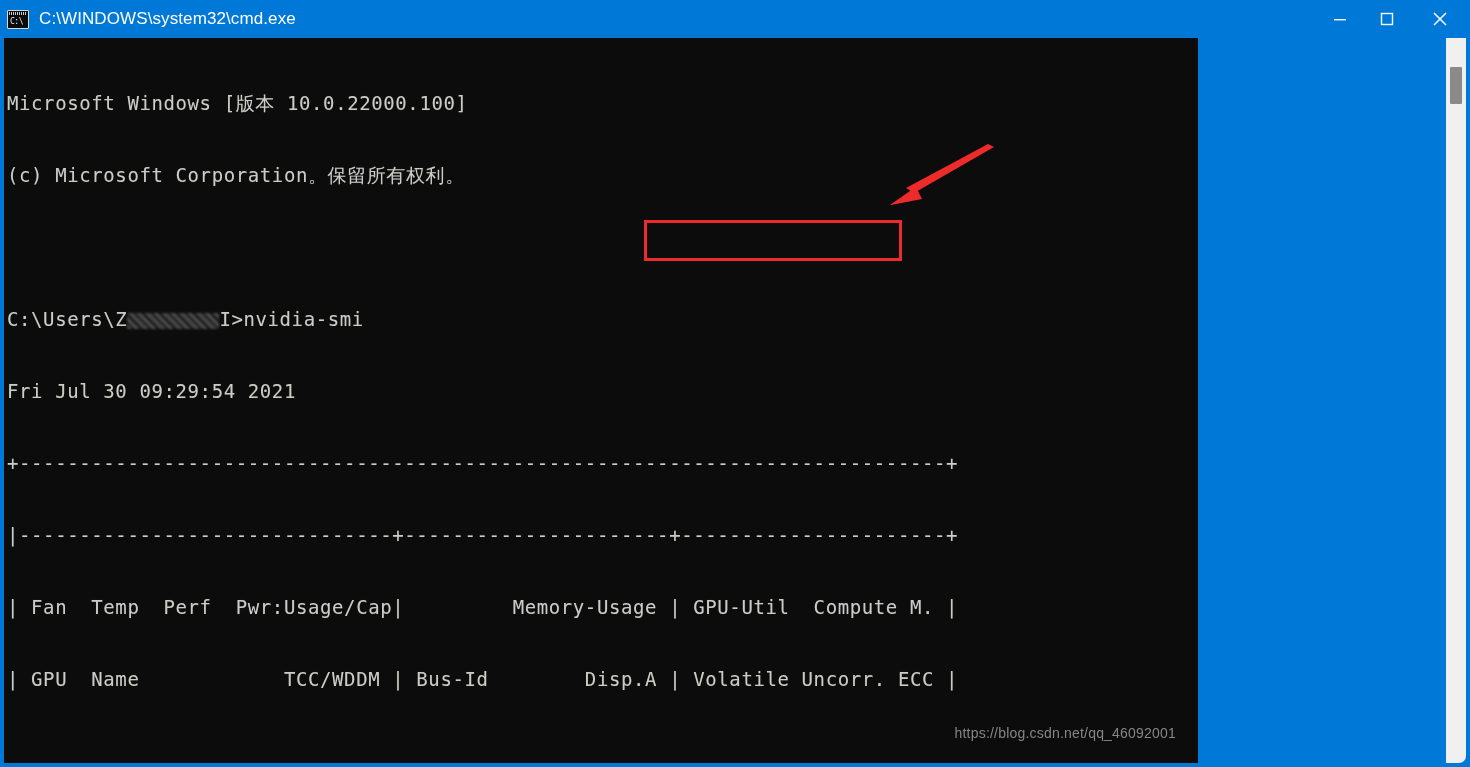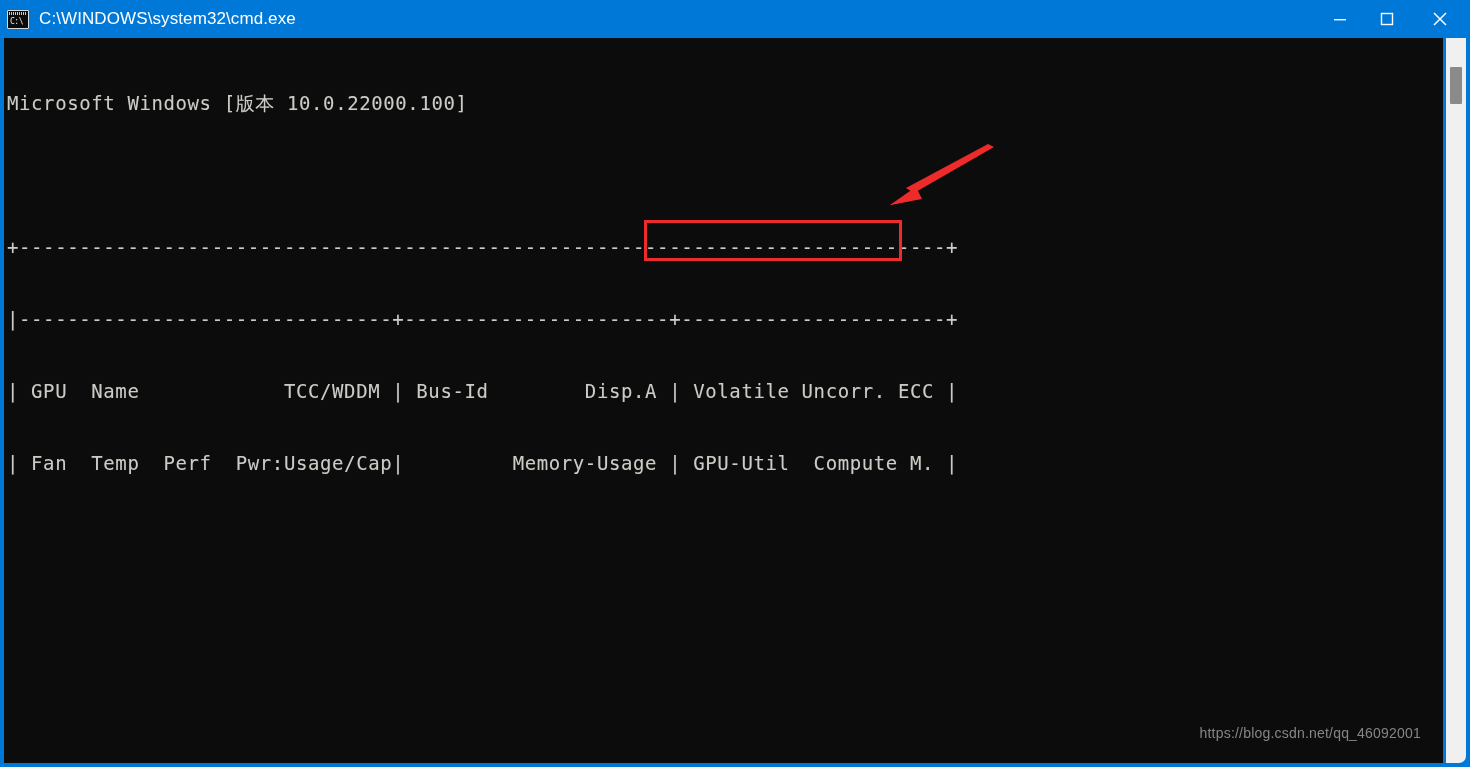--- a/index.html
+++ b/index.html
@@ -79,21 +79,21 @@
     color: #ffffff;
   }
   .win-btn svg { display:block; }
   .win-btn.close { width: 60px; }
 
   
   .console {
     position: absolute;
     top: 38px;
     left: 4px;
-    width: 1439px;
+    width: 1194px;
     height: 725px;
     background: #0c0c0c;
     overflow: hidden;
   }
   .console-text {
     position: absolute;
     top: 5px;
     left: 3px;
     color: #ccccc6;
     font-family: "DejaVu Sans Mono", "Liberation Mono", monospace;
@@ -198,25 +198,28 @@
         <svg width="16" height="16" viewBox="0 0 16 16" aria-hidden="true">
           <path d="M2 2 L14 14 M14 2 L2 14" stroke="#ffffff" stroke-width="1.5" fill="none"></path>
         </svg>
       </div>
     </div>
   </div>
 
   <div class="console">
     <div class="console-text">
       <div class="console-line">Microsoft Windows [版本 10.0.22000.100]</div>
+      <div class="console-line">(c) Microsoft Corporation。保留所有权利。</div>
       <div class="console-line">&nbsp;</div>
+      <div class="console-line"><span>C:\Users\Z</span><span class="redacted"></span><span>I&gt;nvidia-smi</span></div>
+      <div class="console-line">Fri Jul 30 09:29:54 2021</div>
       <div class="console-line">+-----------------------------------------------------------------------------+</div>
       <div class="console-line">|-------------------------------+----------------------+----------------------+</div>
+      <div class="console-line">| Fan  Temp  Perf  Pwr:Usage/Cap|         Memory-Usage | GPU-Util  Compute M. |</div>
       <div class="console-line">| GPU  Name            TCC/WDDM | Bus-Id        Disp.A | Volatile Uncorr. ECC |</div>
-      <div class="console-line">| Fan  Temp  Perf  Pwr:Usage/Cap|         Memory-Usage | GPU-Util  Compute M. |</div>
       
       
       
       
       
       
       
       
       
       

